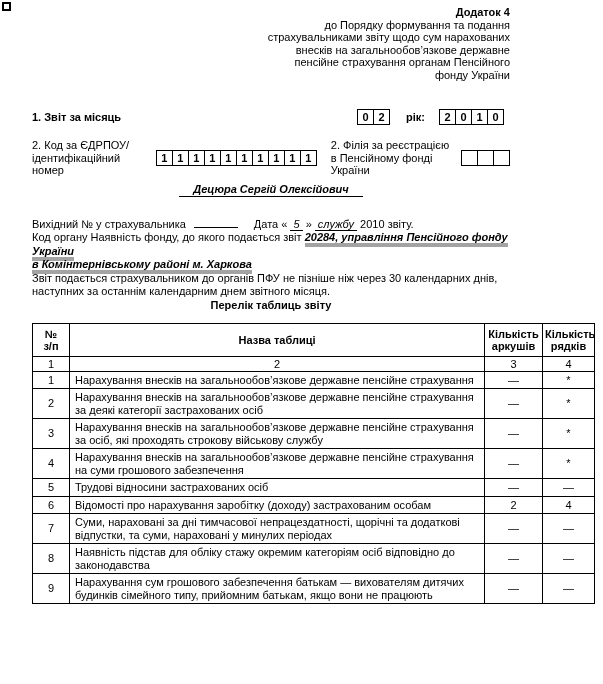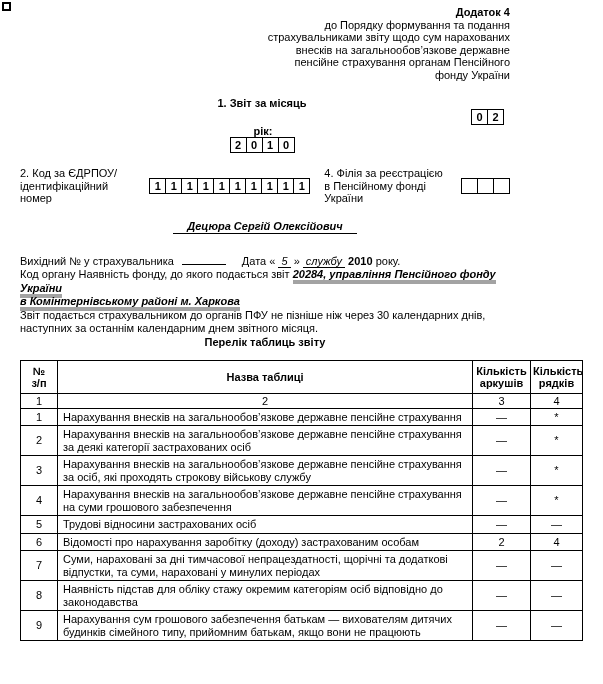--- a/index.html
+++ b/index.html
@@ -4,61 +4,61 @@
 <style>
   * { box-sizing: border-box; }
   html, body { margin: 0; padding: 0; }
   body {
     width: 603px; height: 684px;
     background: #ffffff; color: #000;
     font-family: "Liberation Sans", sans-serif;
     font-size: 11px;
     overflow: hidden;
   }
-  .page { position: relative; width: 530px; height: 684px; padding: 6px 20px 0 20px; }
+  .page { position: relative; width: 530px; height: 684px; padding: 6px 20px 0 32px; }
   .corner-mark { position: absolute; left: 2px; top: 2px; width: 9px; height: 9px; border: 2px solid #000; }
 
   .top-right { text-align: right; line-height: 12.5px; }
   .appendix-title { font-weight: bold; }
   .appendix-desc { white-space: pre-line; text-align: right; }
 
   .main-title {
     font-weight: bold; text-align: center;
     width: 556px; margin: 28px auto 0; line-height: 13.5px;
   }
 
   .field-row { display: flex; align-items: center; }
-  .field-row1 { margin-top: 16px; padding-right: 6px; flex-direction: column; }
+  .field-row1 { margin-top: 28px; padding-right: 6px; }
   .field-row2 { margin-top: 14px; }
   .lbl { font-weight: bold; }
   .prelbl { font-weight: normal; white-space: pre-line; line-height: 12.5px; }
   .boxes { display: inline-flex; }
   .box {
     display: inline-block; width: 17px; height: 16px;
     border: 1px solid #000; margin-left: -1px;
     text-align: center; line-height: 15px; font-weight: bold;
     background: #fff; flex: 0 0 auto;
   }
   .boxes .box:first-child { margin-left: 0; }
   .month-boxes { margin-left: auto; }
   .year-lbl { margin: 0 14px 0 16px; text-align: center; }
   .edrpou-boxes { margin-left: 12px; }
   .branch-lbl { margin-left: 14px; }
   .branch-boxes { margin-left: auto; }
 
-  .insured-name { text-align: center; margin-top: 15px; }
+  .insured-name { text-align: center; margin-top: 6px; }
   .insured-name span {
     display: inline-block; font-weight: bold; font-style: italic;
     border-bottom: 1px solid #000; padding: 0 14px 1px 14px;
   }
 
   .info { margin-top: 20px; line-height: 13.5px; }
   .blank { display: inline-block; width: 44px; border-bottom: 1px solid #000; height: 11px; margin: 0 16px 0 8px; vertical-align: baseline; }
   .val { font-style: italic; border-bottom: 1px solid #000; padding: 0 3px; }
-  .year-val { font-weight: bold; }
+  .year-val { font-weight: normal; }
   .pfu-val { font-weight: bold; font-style: italic; border-bottom: 4px solid #a3a3a3; }
 
   .list-caption { text-align: center; font-weight: bold; }
 
   table.tables-list {
     width: 563px; margin-top: 12px;
     border-collapse: collapse; table-layout: fixed;
   }
   .tables-list th, .tables-list td {
     border: 1px solid #000; vertical-align: middle;
@@ -115,36 +115,36 @@
       <span class="box">1</span>
       <span class="box">1</span>
       <span class="box">1</span>
       <span class="box">1</span>
       <span class="box">1</span>
       <span class="box">1</span>
       <span class="box">1</span>
       <span class="box">1</span>
       <span class="box">1</span>
     </span>
-    <span class="prelbl branch-lbl">4. Філія за реєстрацією
+    <span class="prelbl branch-lbl">2. Філія за реєстрацією
 в Пенсійному фонді України</span>
     <span class="boxes branch-boxes">
       <span class="box"></span>
       <span class="box"></span>
       <span class="box"></span>
     </span>
   </div>
 
   <div class="insured-name">
     <span>Децюра Сергій Олексійович</span>
   </div>
 
   <div class="info">
     <div class="info-line">
-      <span>Вихідний № у страхувальника</span><span class="blank"></span><span>Дата «</span> <span class="val">5</span> <span>»</span> <span class="val">службу</span> <span class="year-val">2010</span> <span>року.</span>
+      <span>Вихідний № у страхувальника</span><span class="blank"></span><span>Дата «</span> <span class="val">5</span> <span>»</span> <span class="val">службу</span> <span class="year-val">2010</span> <span>звіту.</span>
     </div>
     <div class="info-line">
       <span>Код органу Наявність фонду, до якого подається звіт</span> <span class="pfu-val">20284, управління Пенсійного фонду України</span>
     </div>
     <div class="info-line">
       <span class="pfu-val">в Комінтернівському районі м. Харкова</span>
     </div>
     <div class="info-line">Звіт подається страхувальником до органів ПФУ не пізніше ніж через 30 календарних днів, наступних за останнім календарним днем звітного місяця.</div>
   </div>
 

